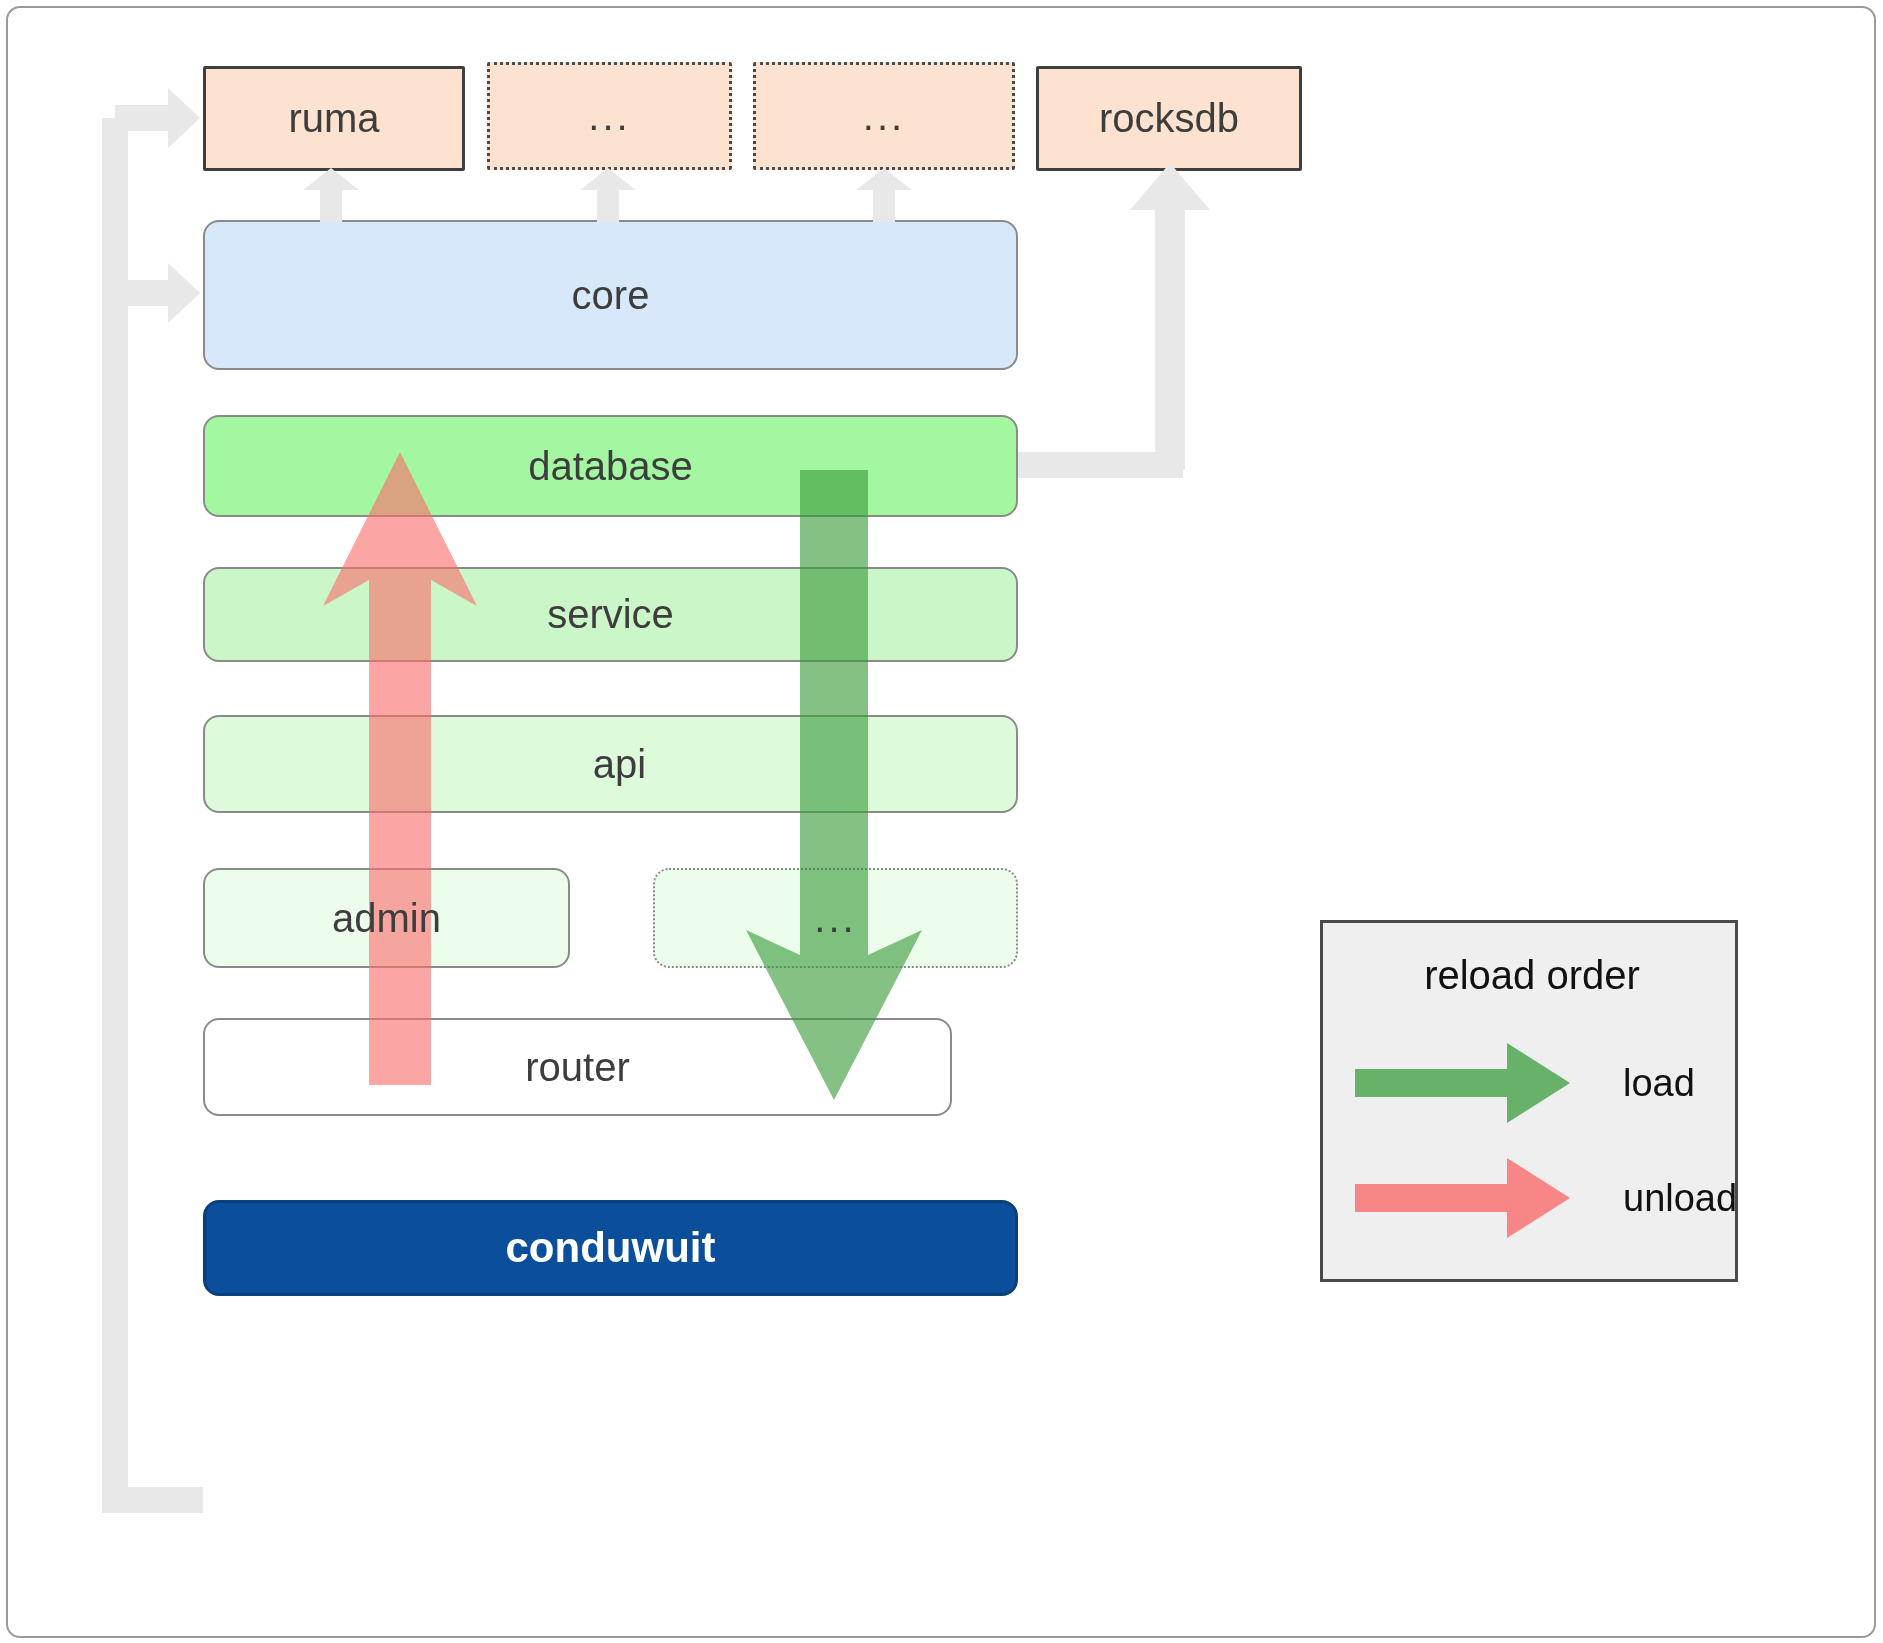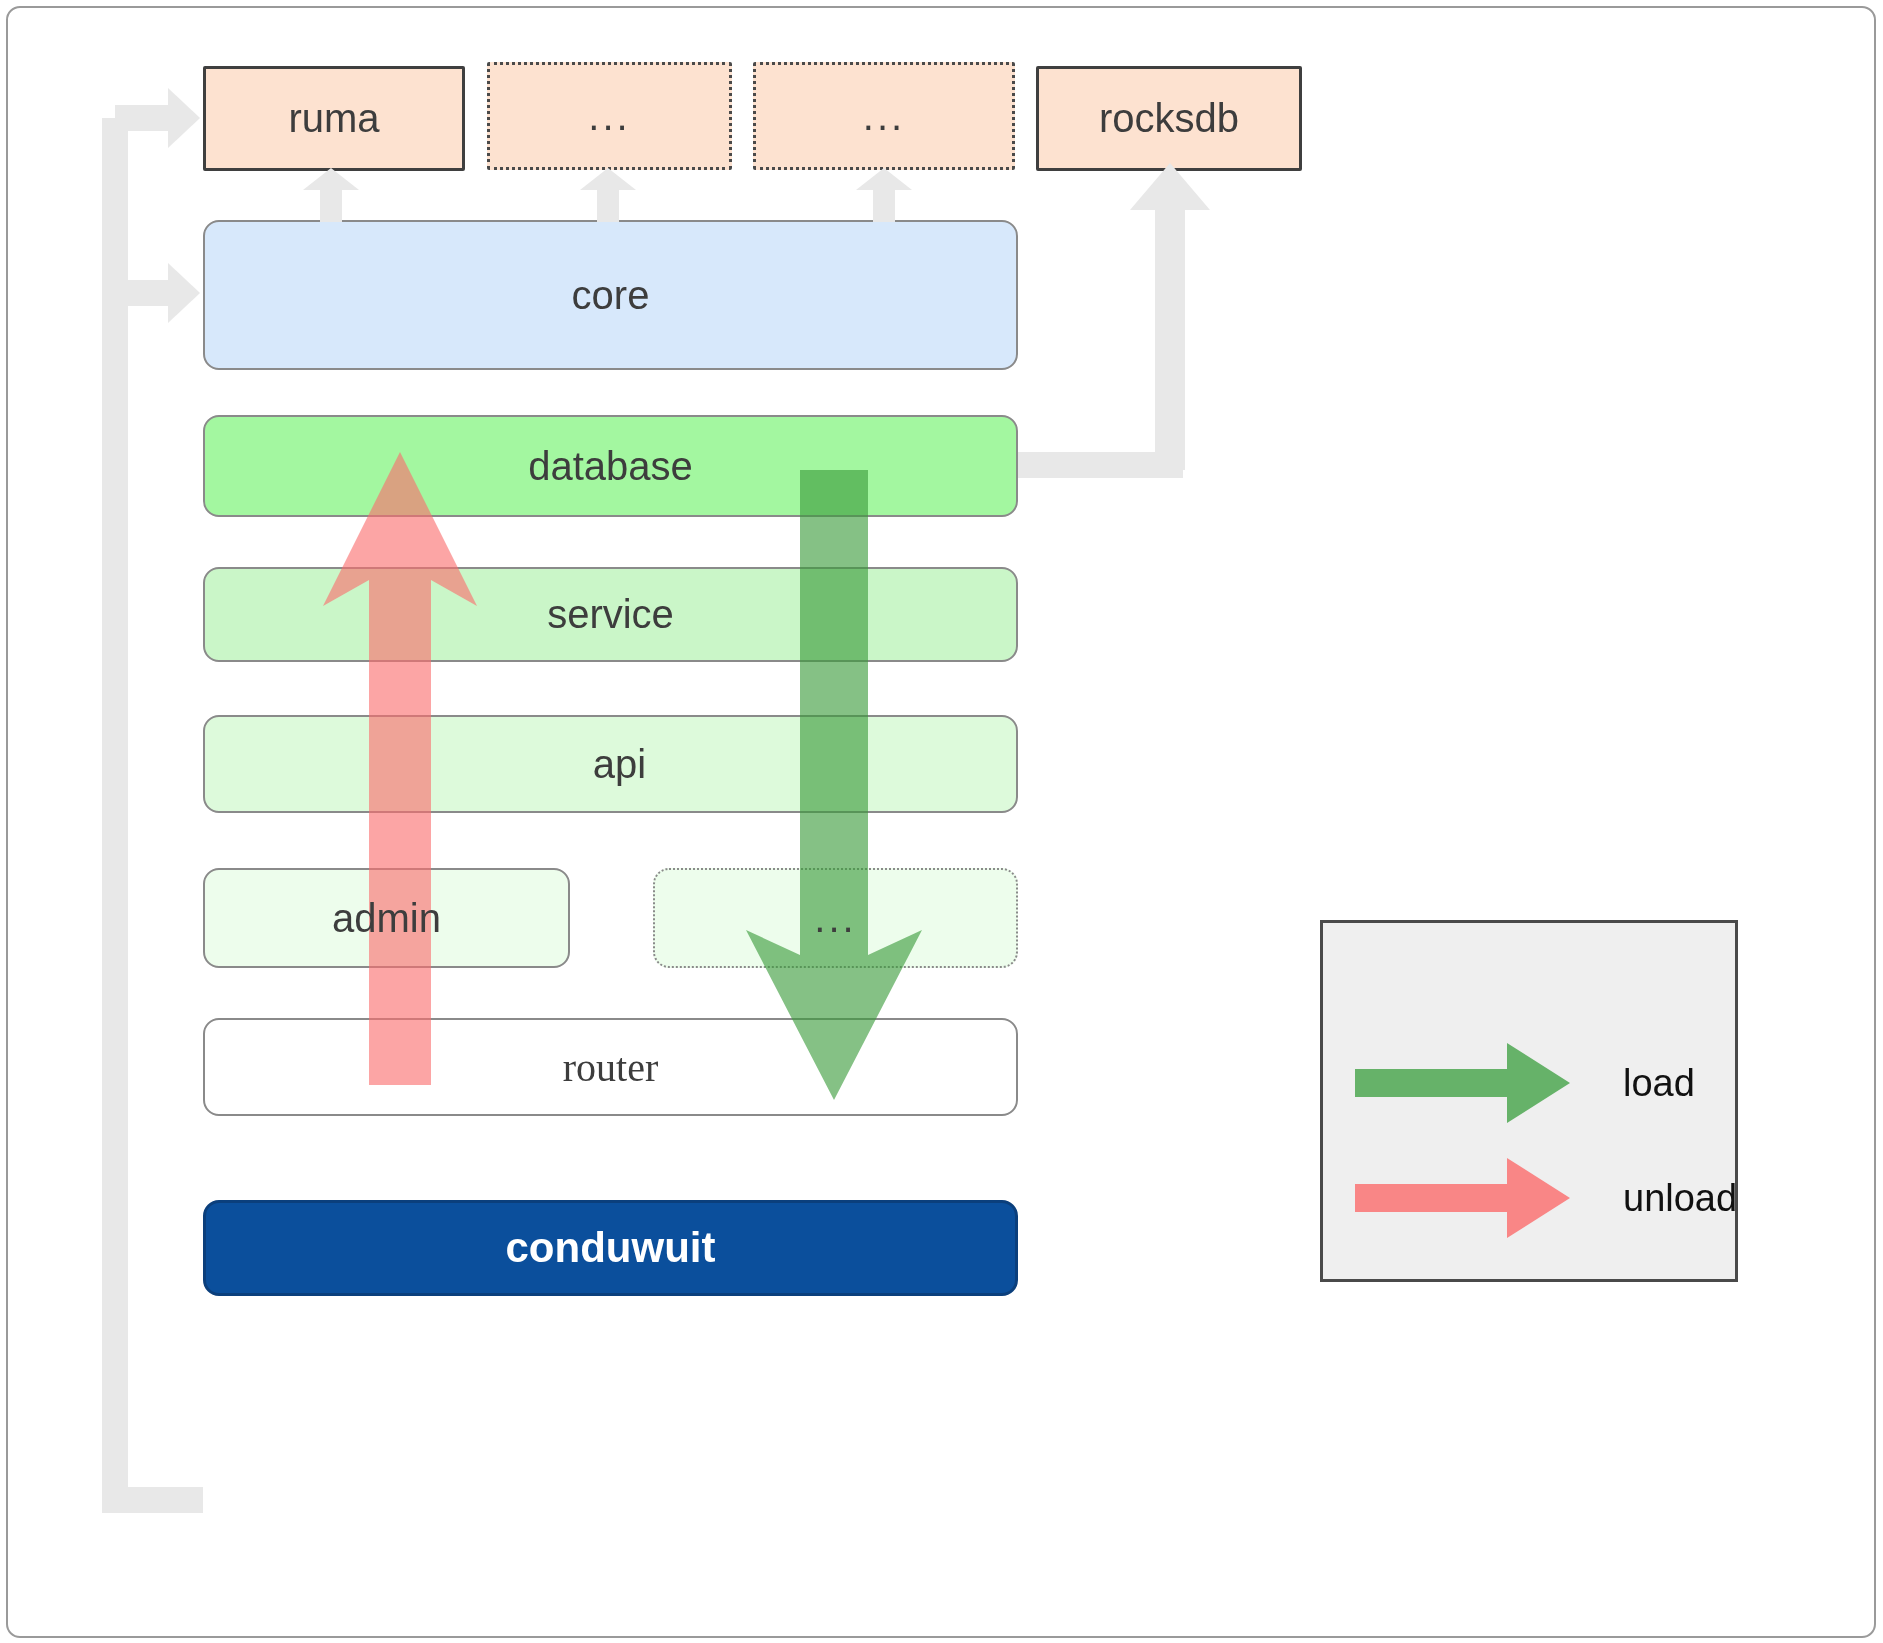--- a/index.html
+++ b/index.html
@@ -107,40 +107,41 @@
   </div>
 
   <div class="box row r-admin" style="left:203px;top:868px;width:367px;height:100px;">
     <span class="lbl">admin</span>
   </div>
 
   <div class="box row r-dotsbox" style="left:653px;top:868px;width:365px;height:100px;">
     <span class="lbl dots">...</span>
   </div>
 
-  <div class="box row r-router" style="left:203px;top:1018px;width:815px;height:98px;font-family:Liberation Serif, serif;">
+  <div class="box row r-router" style="left:203px;top:1018px;width:749px;height:98px;">
     <span class="lbl">router</span>
   </div>
 
   <div class="box r-main" style="left:203px;top:1200px;width:815px;height:96px;display:flex;align-items:center;justify-content:center;position:absolute;box-sizing:border-box;">
     <span class="lbl">conduwuit</span>
   </div>
 
   <svg class="layer bigarrows" viewBox="0 0 1883 1643">
 
     <g opacity="0.62">
       <polygon points="369,1085 369,580 323,606 400,452 477,606 431,580 431,1085" fill="#fa6e6e"></polygon>
     </g>
 
     <g opacity="0.62">
       <polygon points="800,470 868,470 868,955 922,930 834,1100 746,930 800,955" fill="#3a9b3a"></polygon>
     </g>
   </svg>
 
   <div id="legend">
+    <div id="legend-title">reload order</div>
 
     <div class="leg-row" style="top:120px;">
       <div class="leg-arrow">
         <svg width="240" height="80" viewBox="0 0 240 80">
           <polygon points="0,26 152,26 152,0 215,40 152,80 152,54 0,54" fill="#57ab5a" opacity="0.9"></polygon>
         </svg>
       </div>
       <div class="leg-lbl">load</div>
     </div>
 

